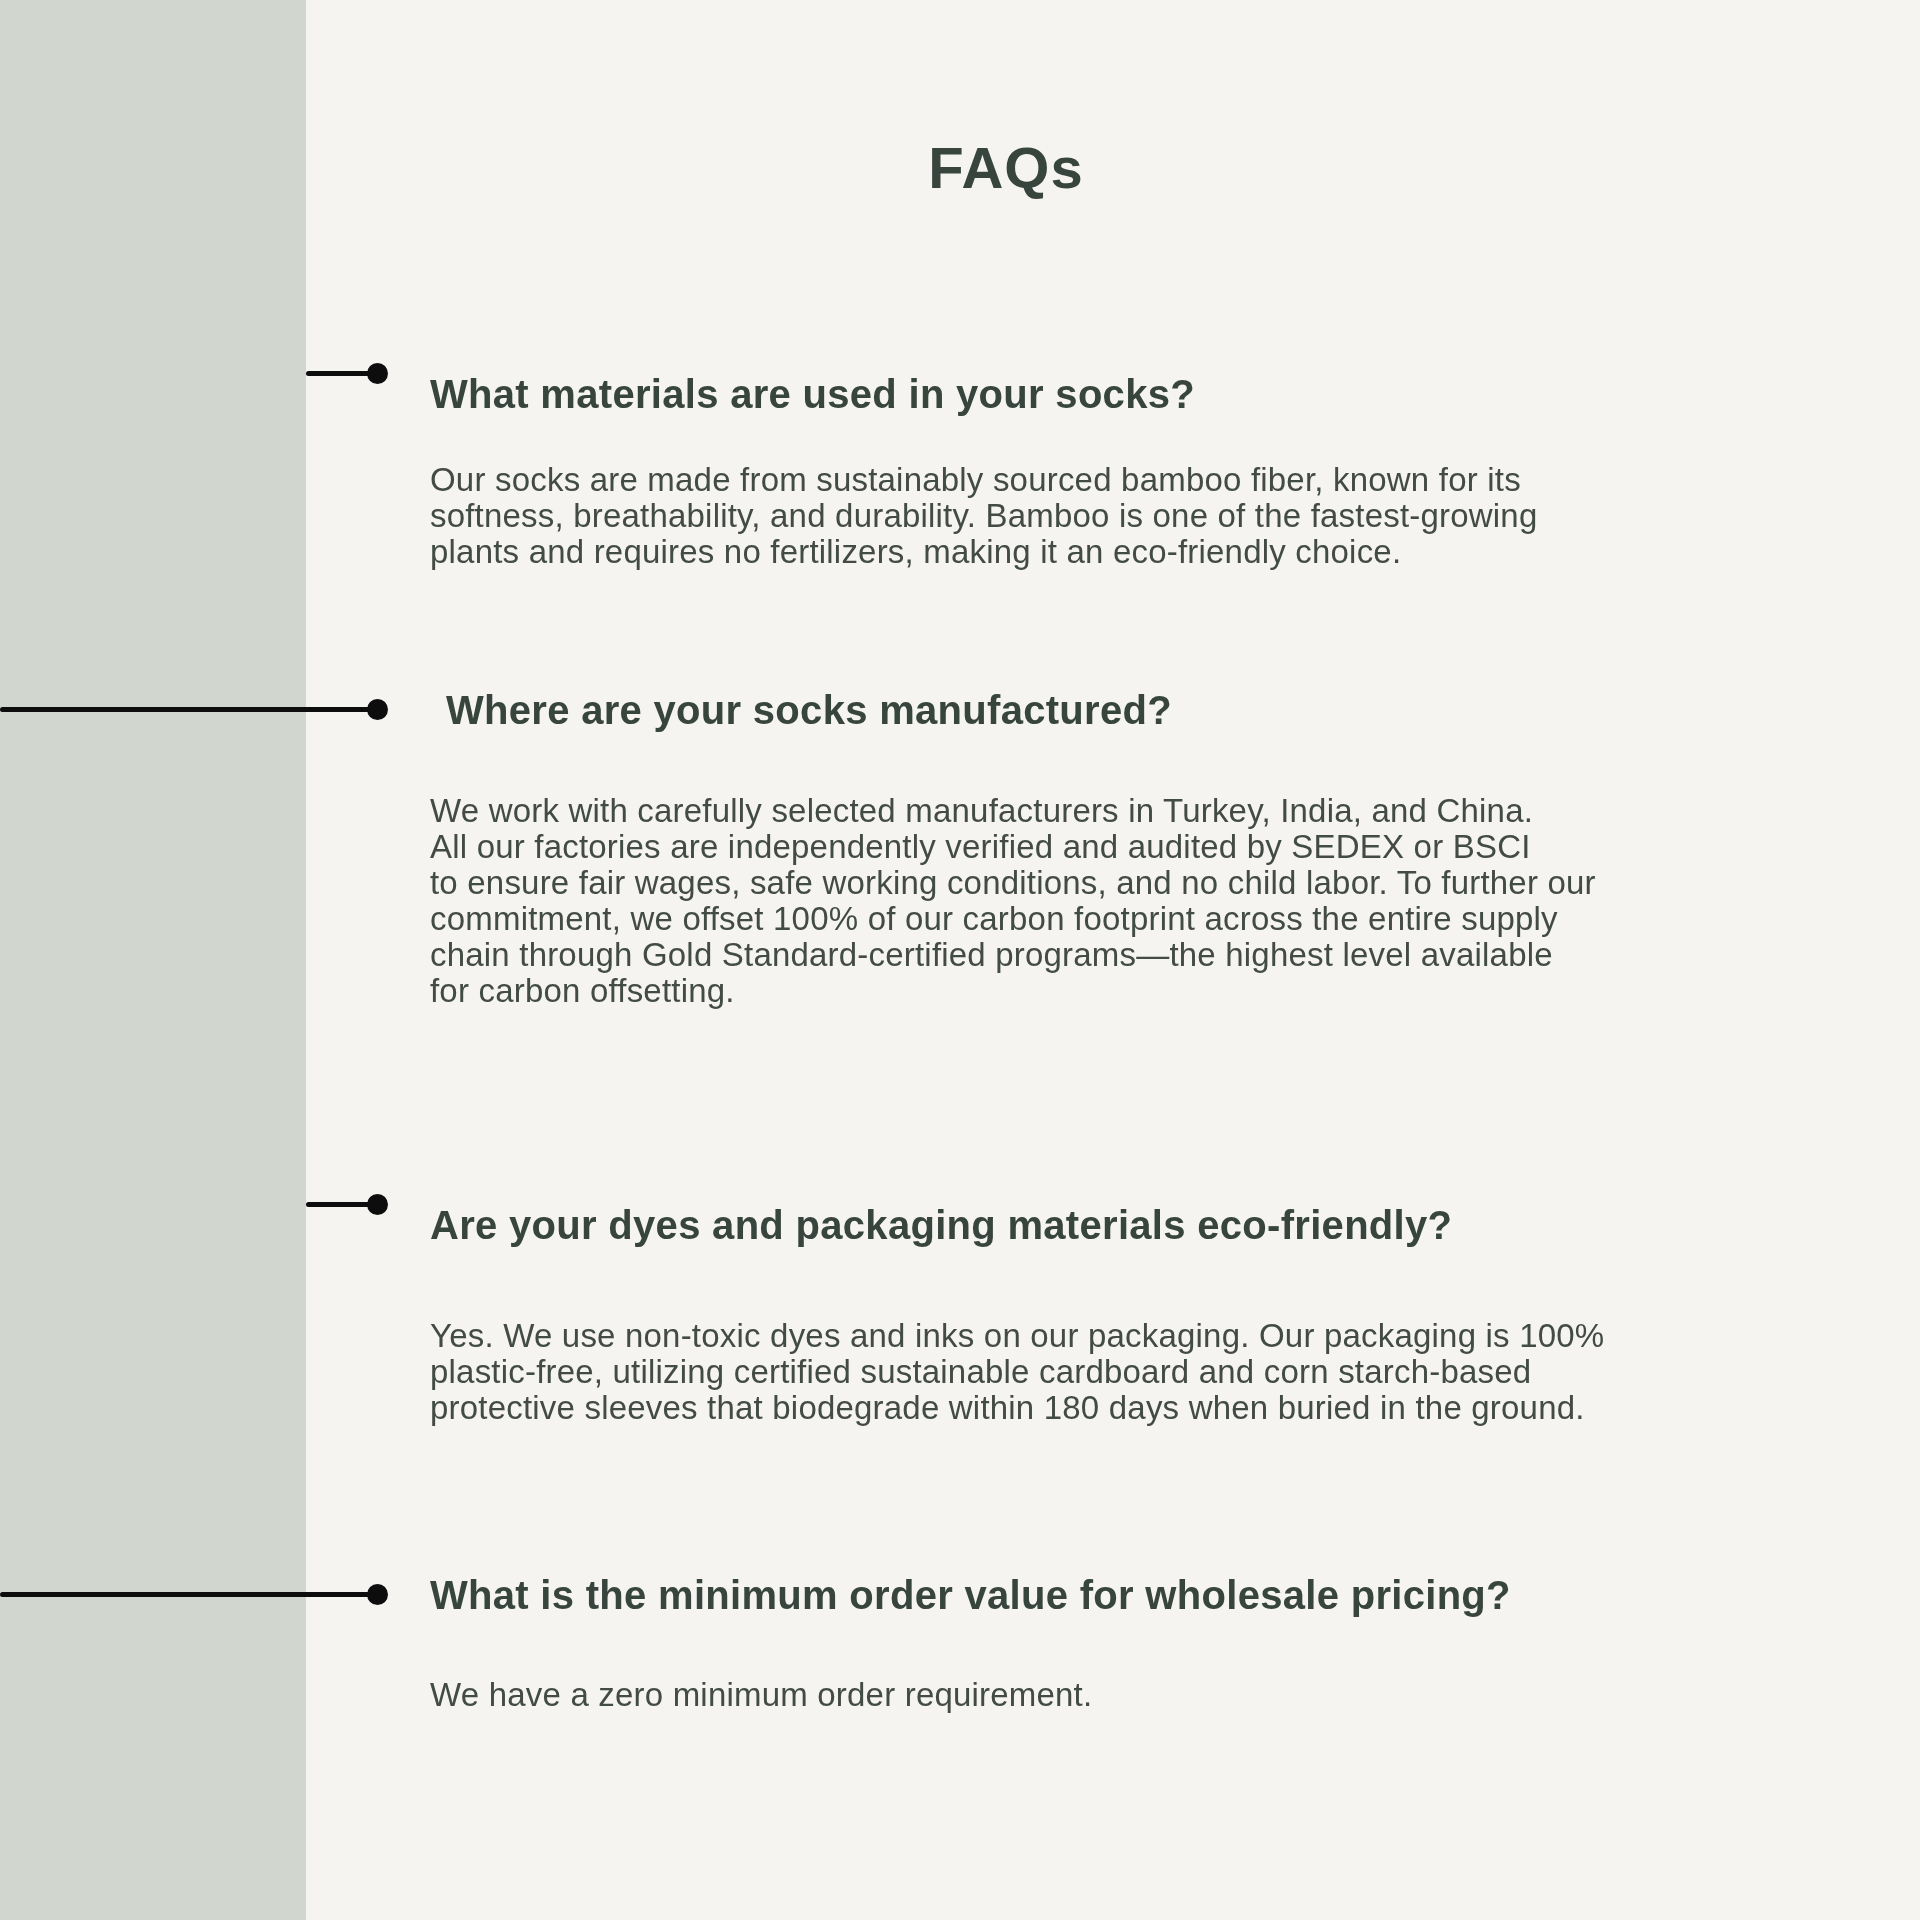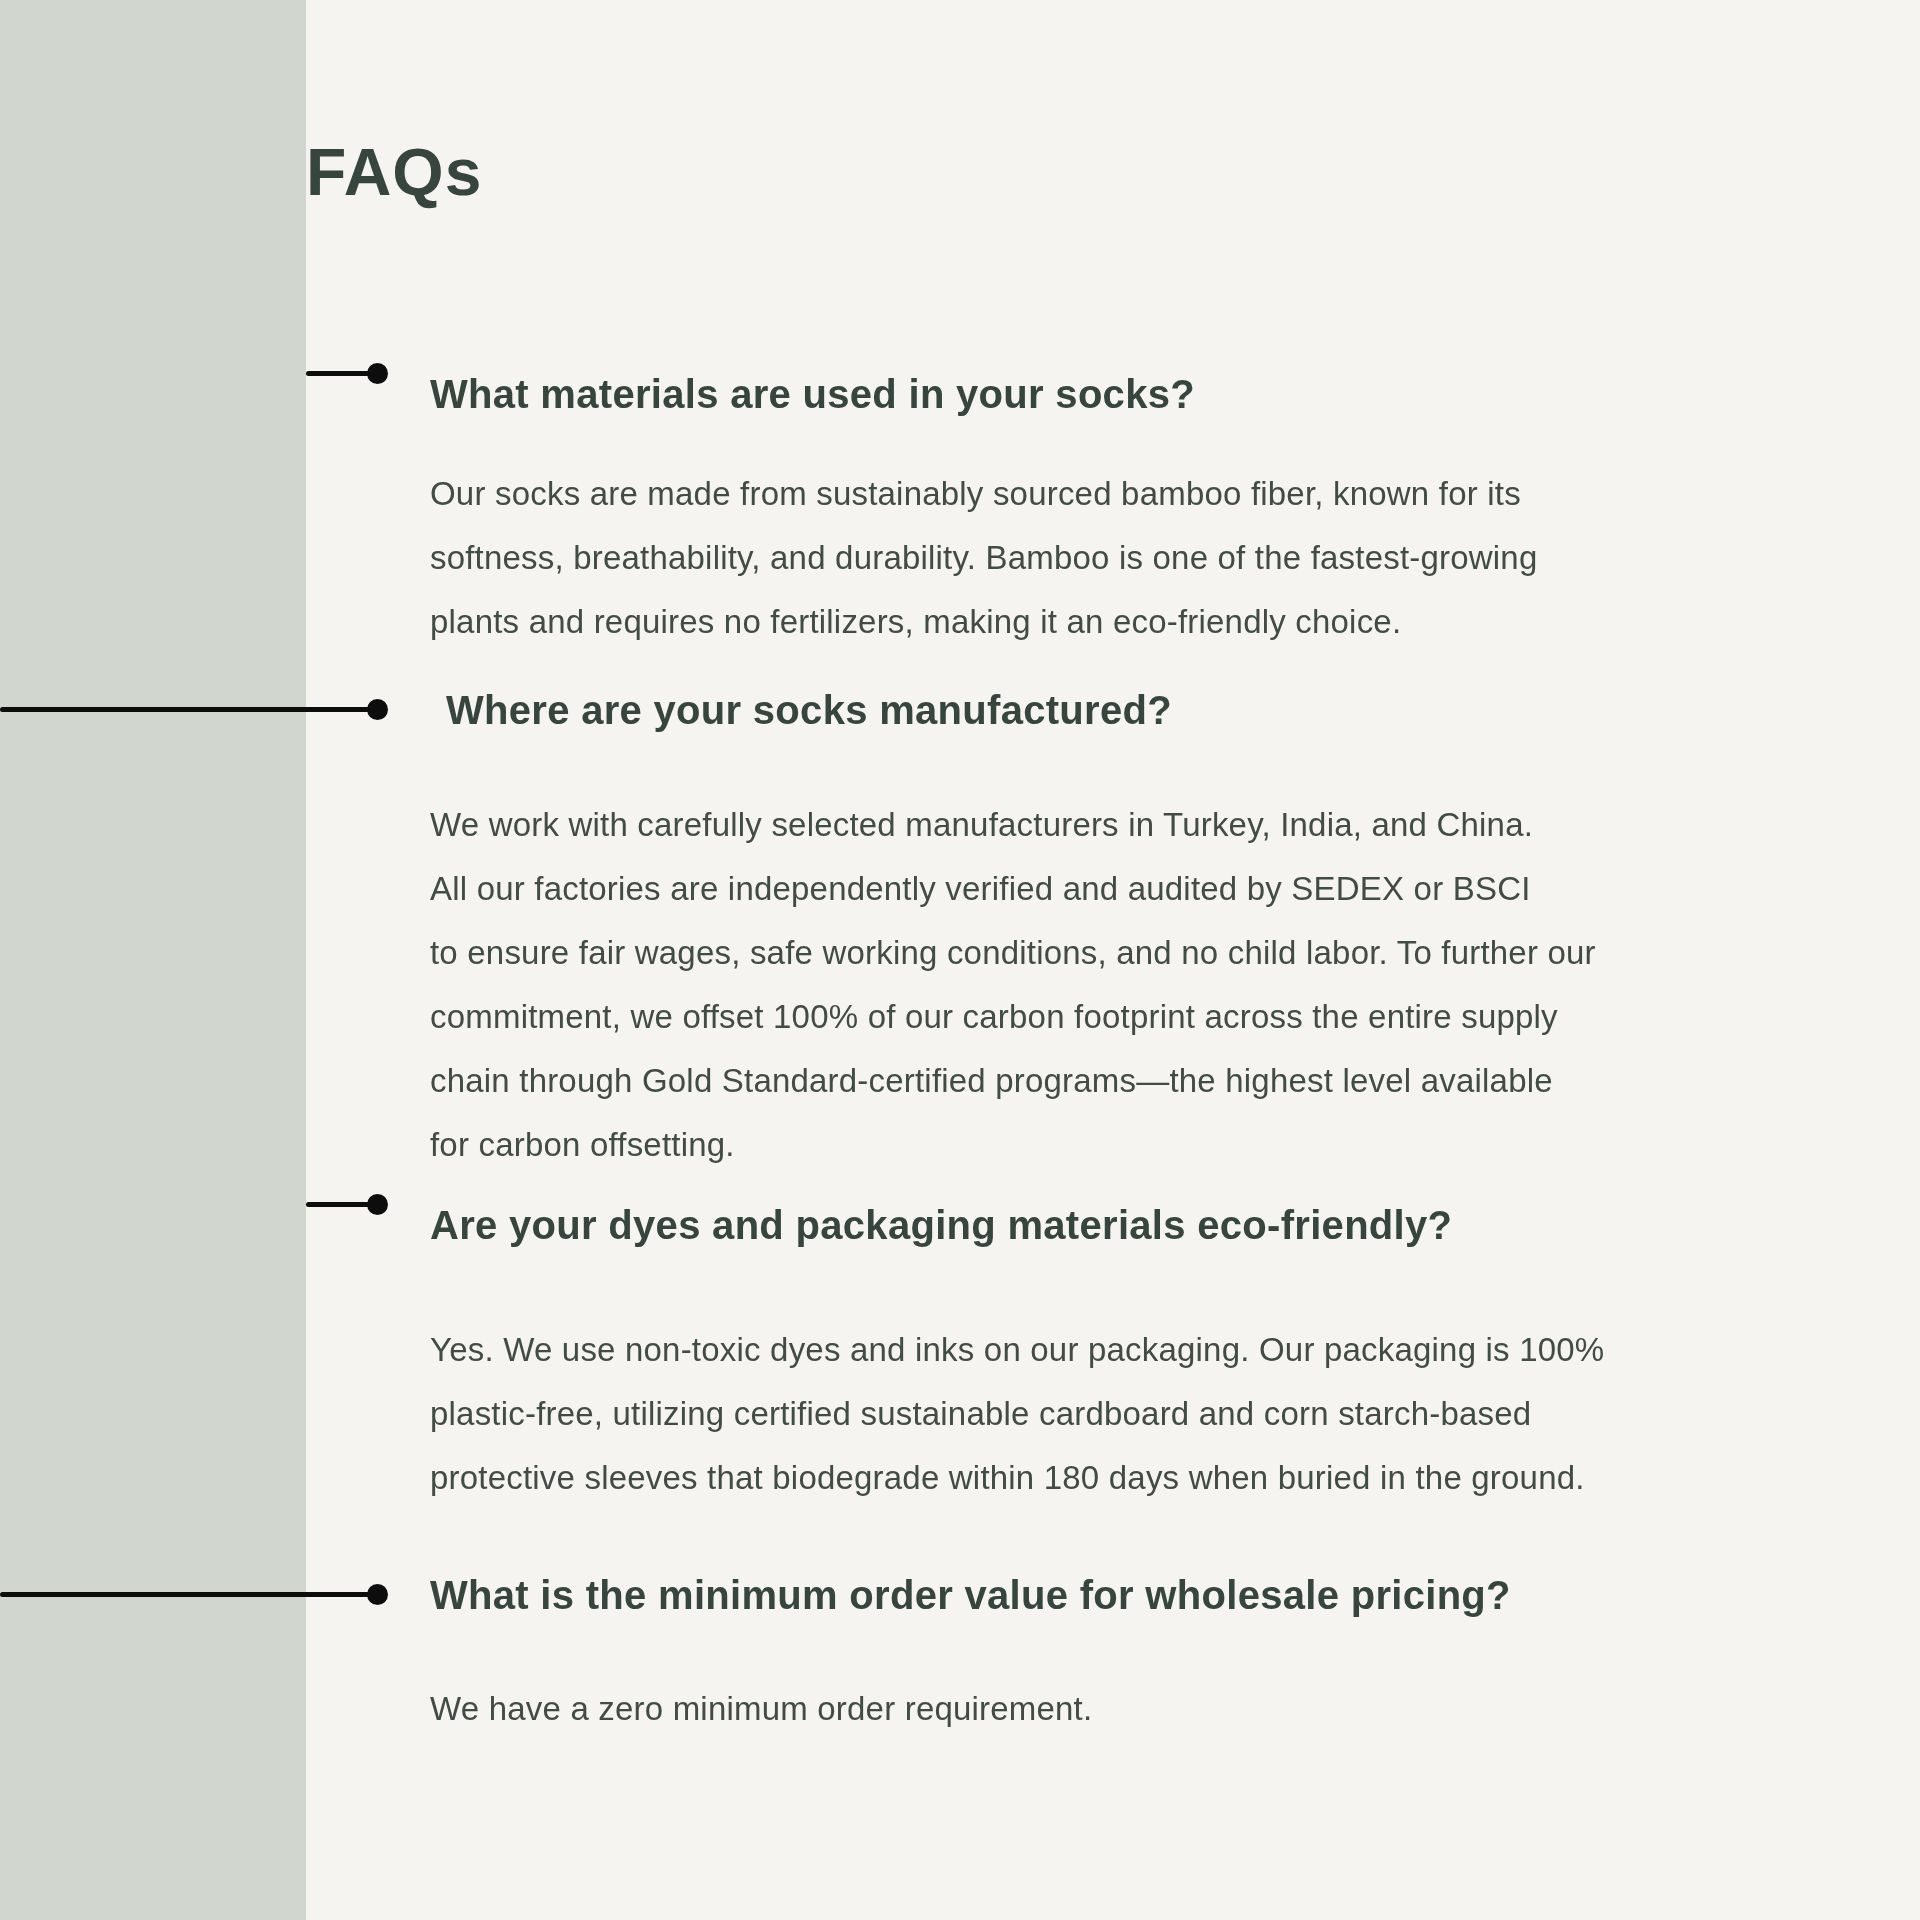--- a/index.html
+++ b/index.html
@@ -25,21 +25,22 @@
     left: 0; top: 0;
     width: 306px;
     height: 1920px;
     background: var(--c-sidebar);
   }
   .page-title {
     position: absolute;
     left: 306px;
     top: 136px;
     width: 1400px;
-    font-size: 66px;
+    text-align: center;
+    font-size: 58px;
     font-weight: bold;
     letter-spacing: 1px;
     color: var(--c-heading);
     line-height: 1.1;
   }
   .question {
     position: absolute;
     left: 430px;
     width: 1430px;
     font-size: 40px;
@@ -48,21 +49,21 @@
     color: var(--c-heading);
     line-height: 44px;
   }
   .answer {
     position: absolute;
     left: 430px;
     width: 1440px;
     font-size: 33px;
     font-weight: normal;
     color: var(--c-body_text);
-    line-height: 64px;
+    line-height: 36px;
     white-space: pre-line;
     letter-spacing: 0.2px;
   }
   .connector-line {
     position: absolute;
     height: 5px;
     background: var(--c-connector);
     border-radius: 3px;
   }
   .connector-dot {

